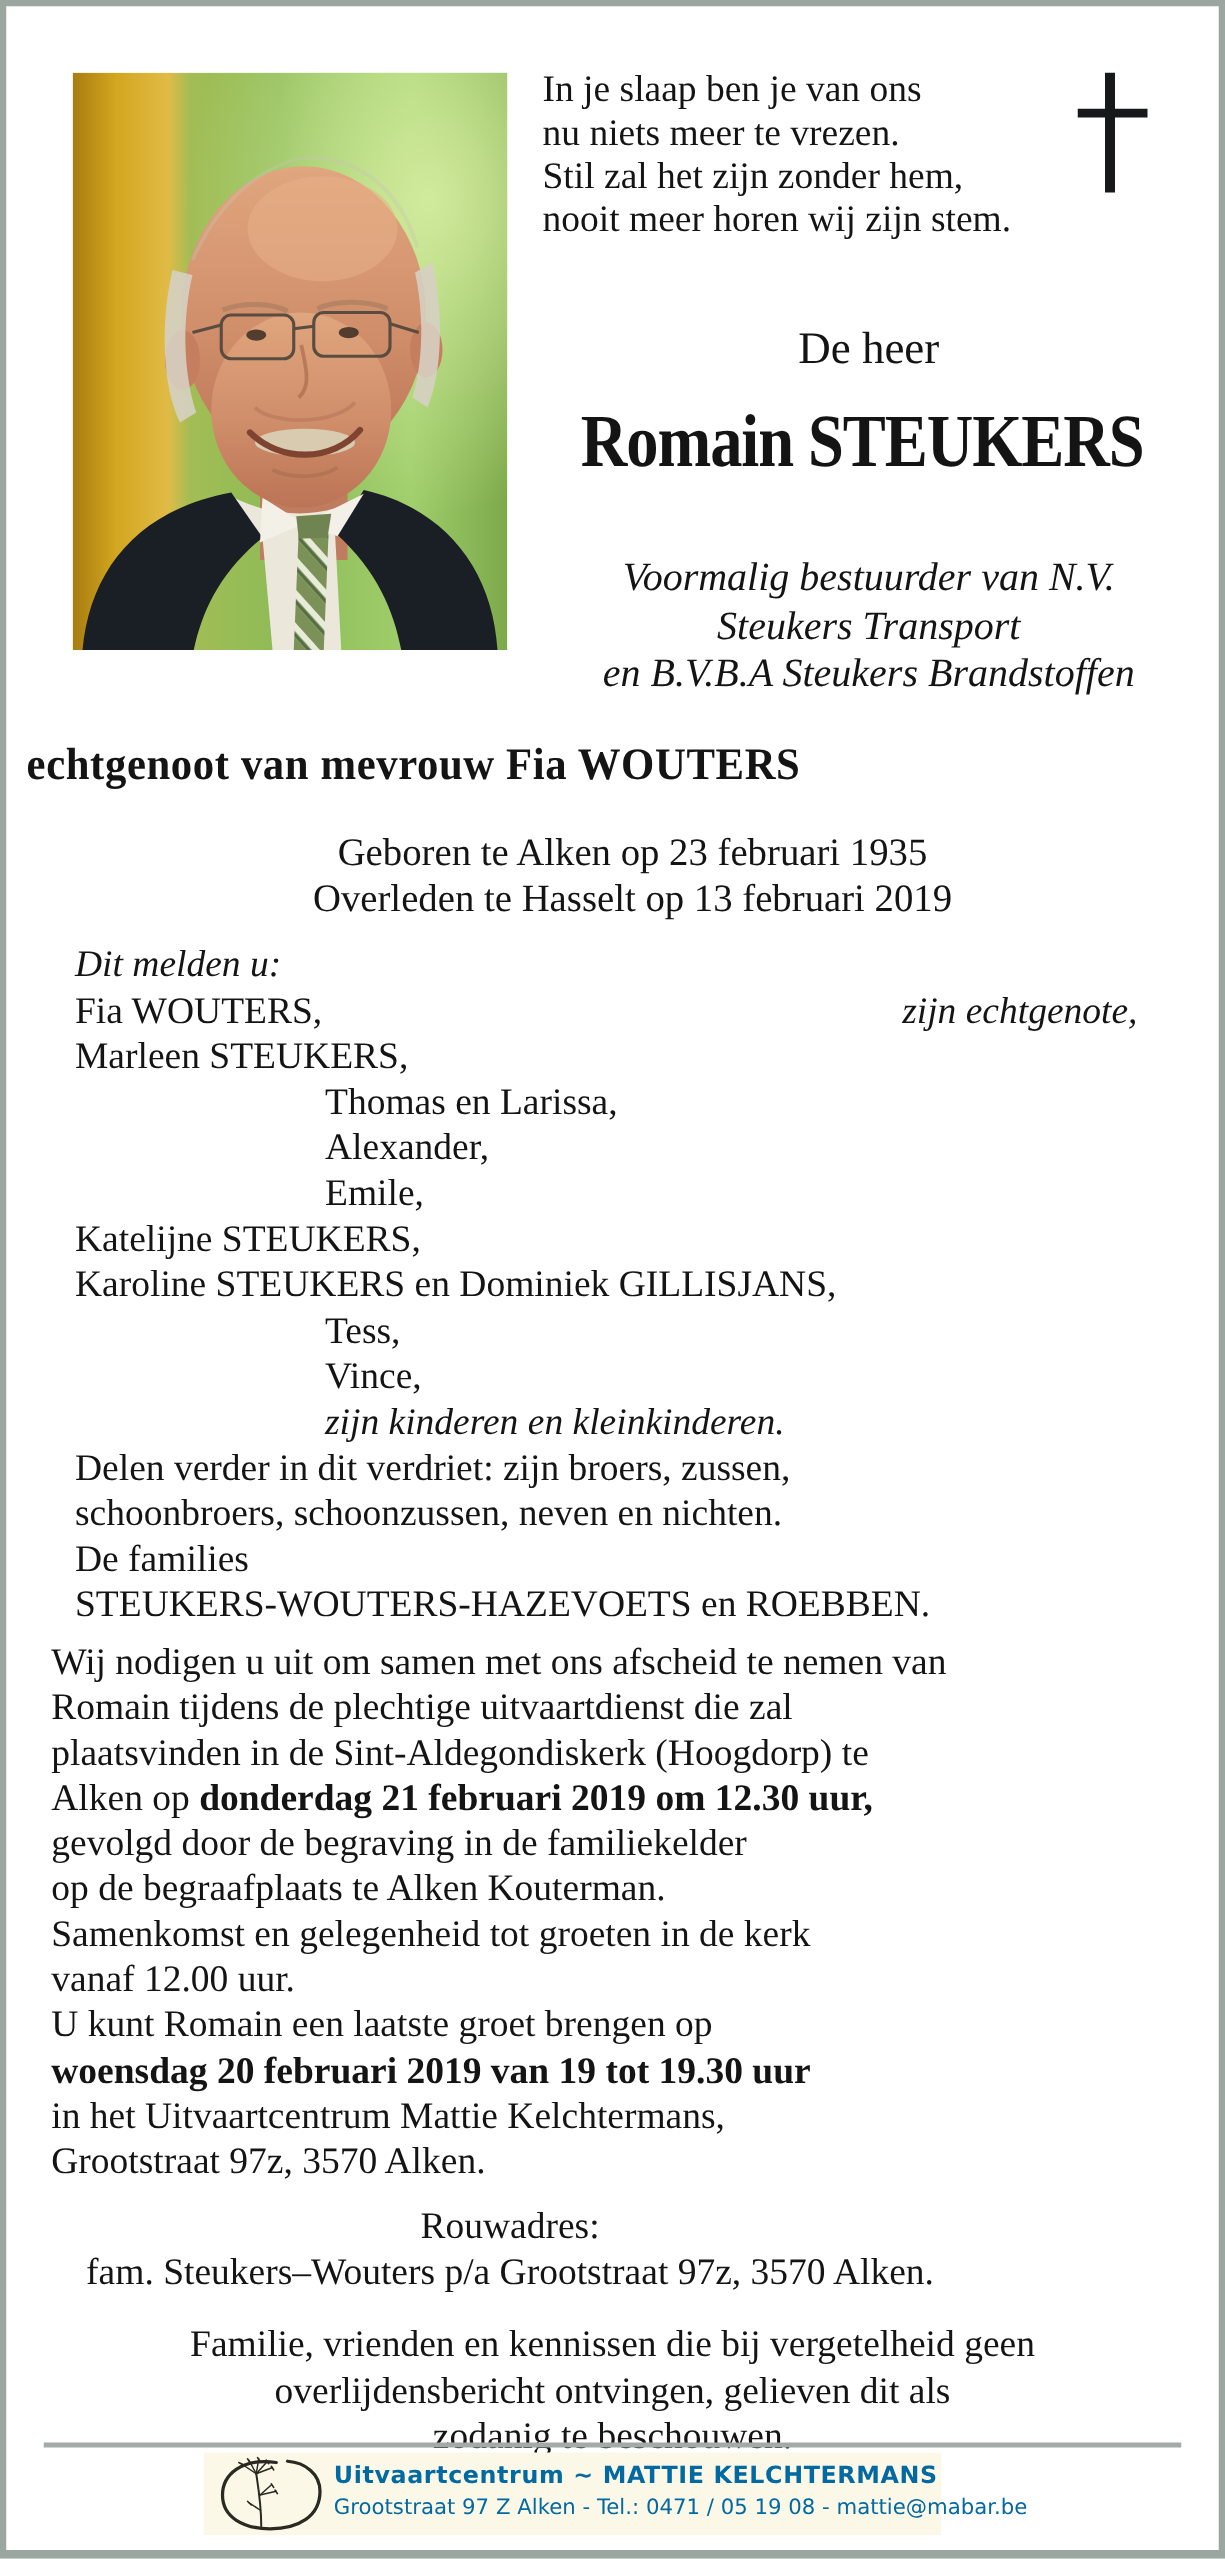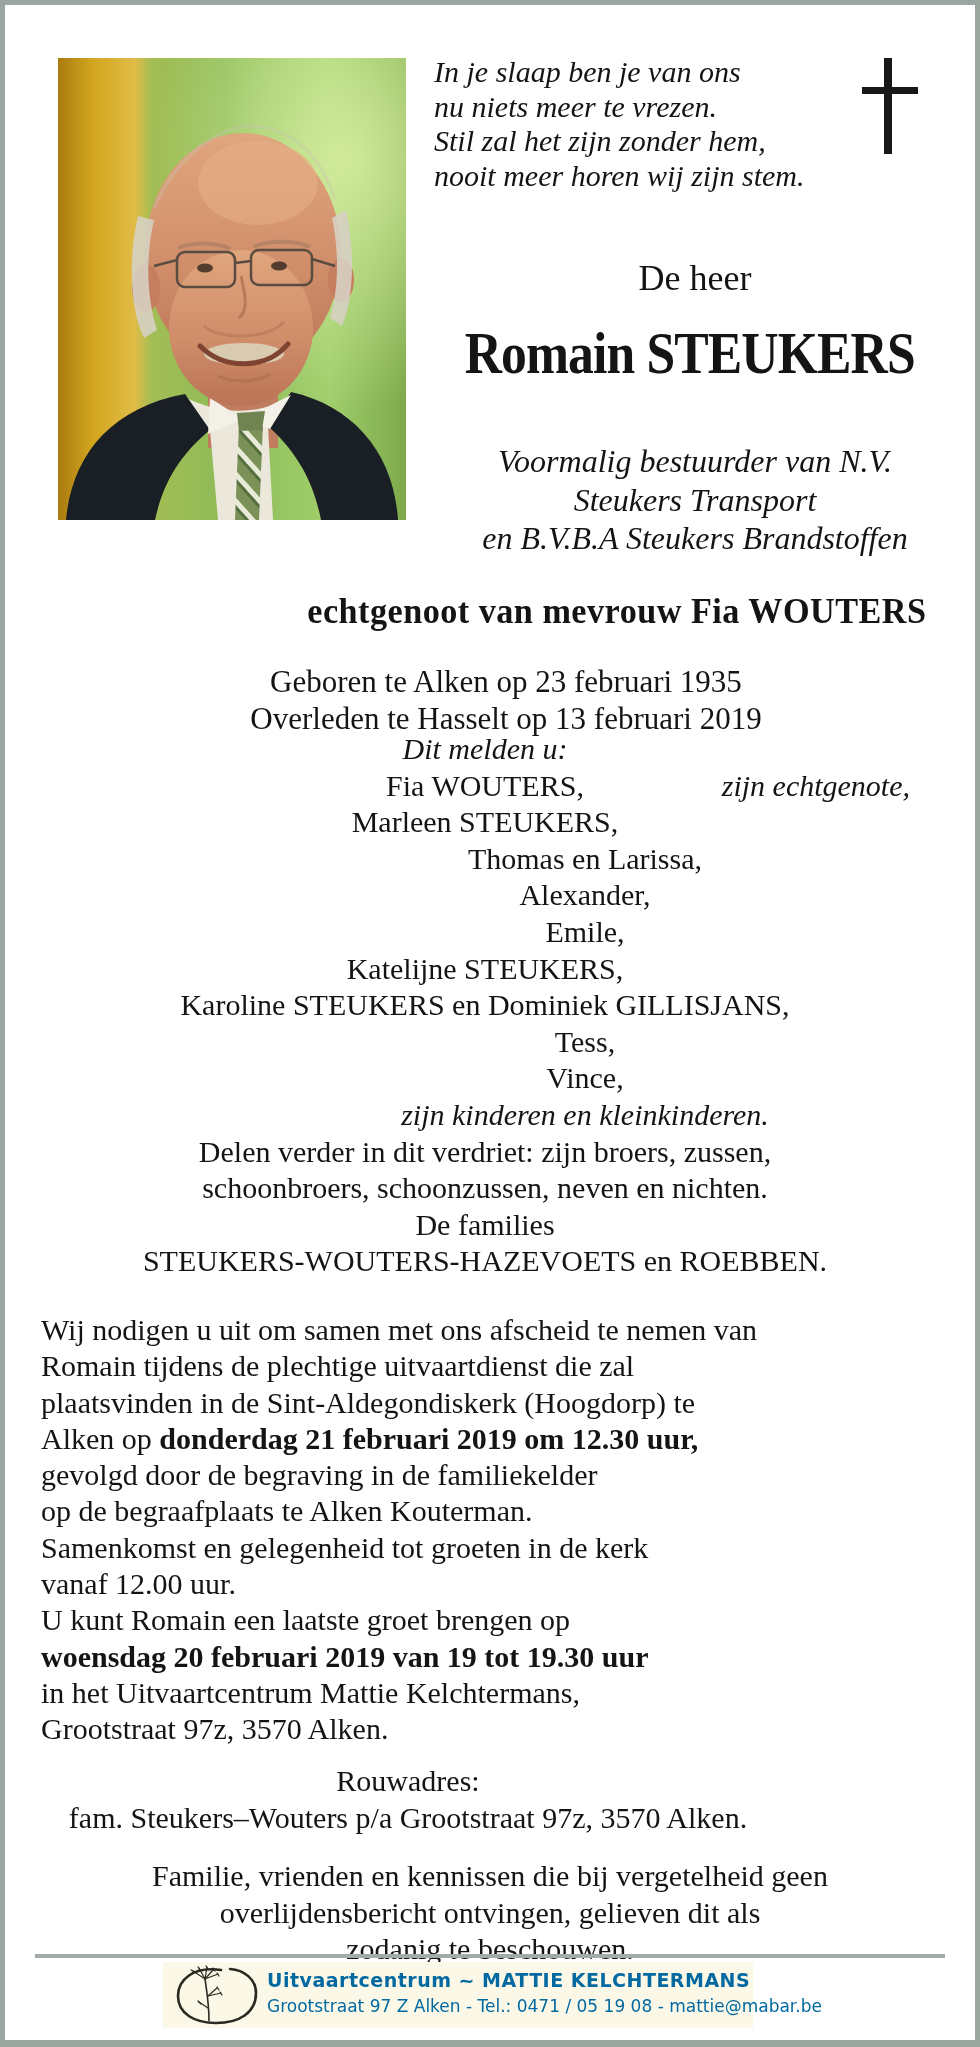--- a/index.html
+++ b/index.html
@@ -7,40 +7,40 @@
     position:relative; width:980px; height:2047px; box-sizing:border-box;
     border:5px solid #9BA6A1; border-bottom-width:7px; background:#ffffff;
     font-family:"Liberation Serif", serif; color:#141414; overflow:hidden;
   }
   .sheet { position:absolute; inset:0; }
 
   .photo { position:absolute; left:53px; top:53px; width:348px; height:462px; overflow:hidden; }
   .cross { position:absolute; left:857px; top:53px; }
 
   .poem { position:absolute; left:429px; top:50px; width:535px;
-          font-style:italic; font-size:30px; line-height:34.5px; }
+          font-size:30px; line-height:34.5px; }
 
   .salutation { position:absolute; left:415px; top:252px; width:550px;
                 text-align:center; font-size:36px; }
   .name { position:absolute; left:390px; top:314px; width:590px; text-align:center;
           font-size:60px; font-weight:bold; white-space:nowrap; }
   .name-inner { display:inline-block; transform:scaleX(0.86); transform-origin:center;
                 letter-spacing:-1px; }
   .subtitle { position:absolute; left:415px; top:437px; width:550px; text-align:center;
               font-style:italic; font-size:32px; line-height:38.5px; }
 
-  .spouse-line { position:absolute; left:0; top:585px; width:892px; text-align:right;
-                 font-size:36px; font-weight:bold; letter-spacing:0.5px;padding-left:46px; }
+  .spouse-line { position:absolute; left:0; top:585px; width:892px; text-align:left;
+                 font-size:36px; font-weight:bold; letter-spacing:0.5px; }
   .spouse-inner { display:inline-block; transform:scaleX(0.95); transform-origin:center; }
 
   .dates { position:absolute; left:0; top:658px; width:970px; text-align:center;
            font-size:31px; line-height:37px;margin-left:16px; }
 
-  .family { position:absolute; left:55px; top:726px; width:850px;
-            font-size:30px; line-height:36.6px;text-align:center; }
+  .family { position:absolute; left:55px; top:749px; width:850px;
+            font-size:30px; line-height:36.6px; }
   .fam-line { position:relative; }
   .fam-line.ind { padding-left:200px; }
   .italic { font-style:italic; }
   .right-note { position:absolute; right:0; top:0; font-style:italic; font-weight:normal; }
 
   .ceremony { position:absolute; left:0; top:1307px; width:970px; text-align:left;
               font-size:30px; line-height:36.3px;margin-left:36px; }
   .bold { font-weight:bold; }
 
   .rouwadres { position:absolute; left:0; top:1757px; width:806px; text-align:center;

